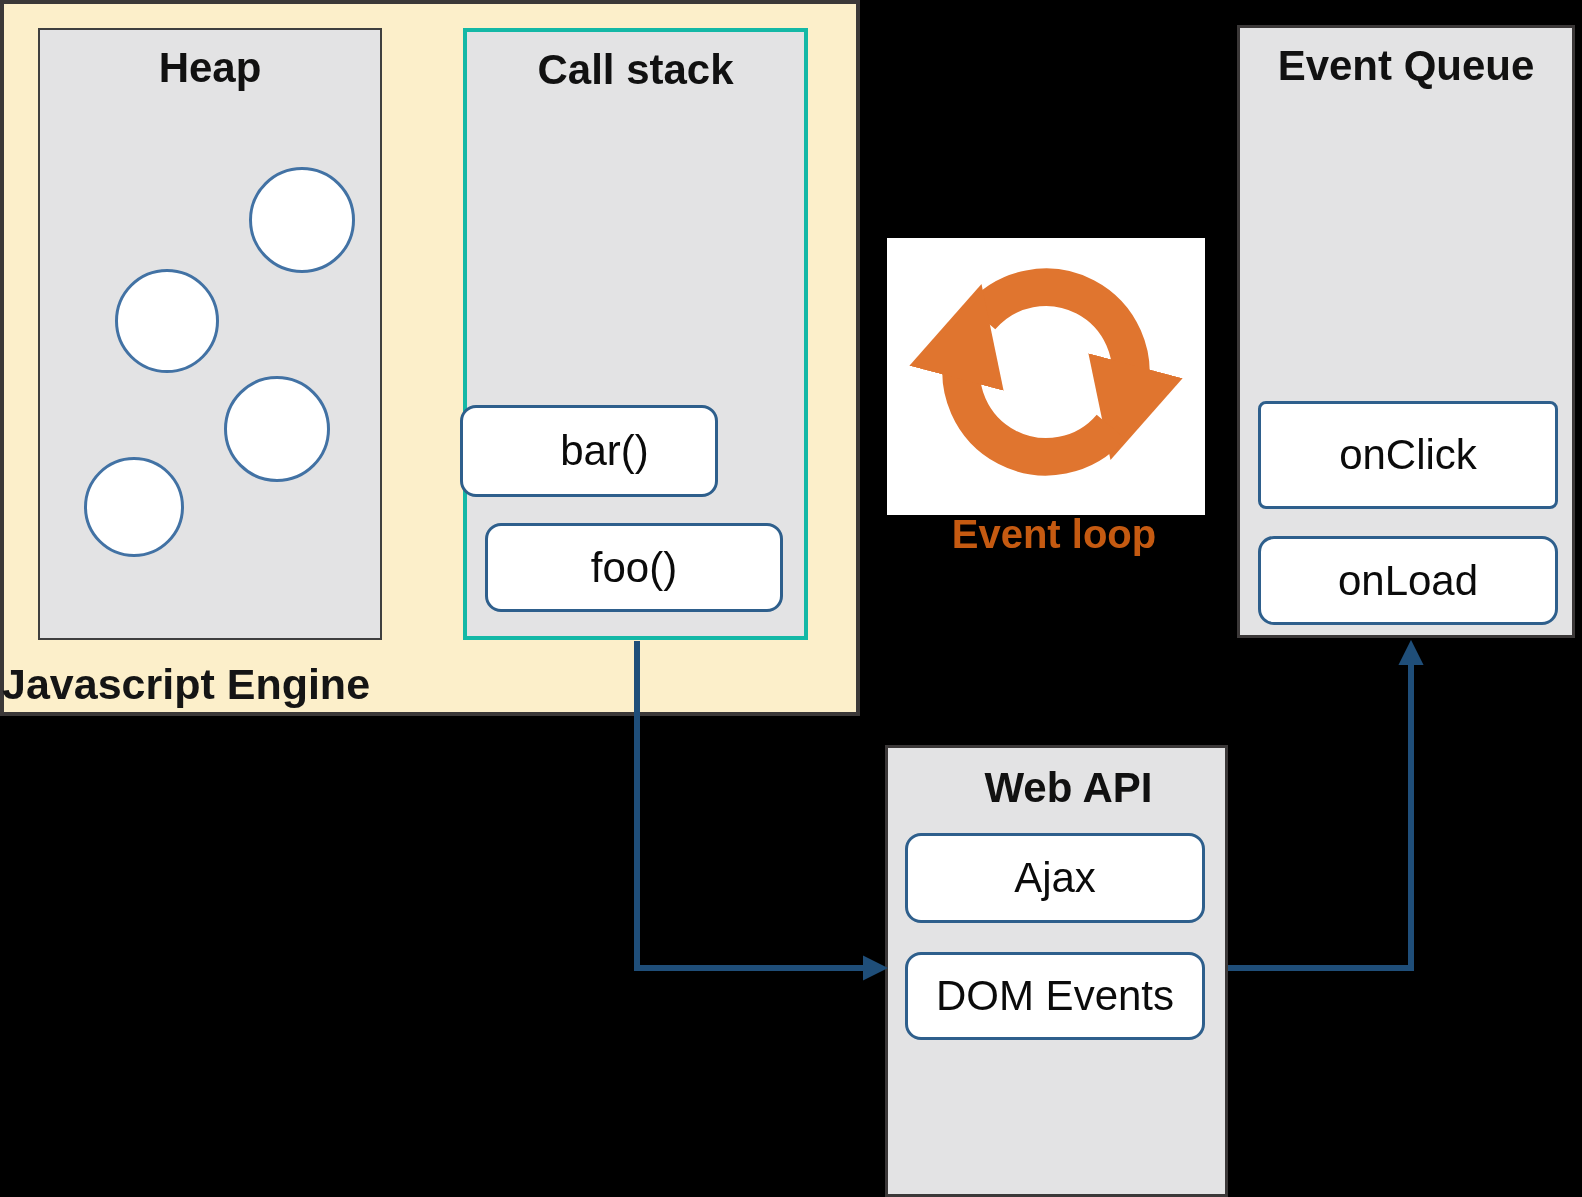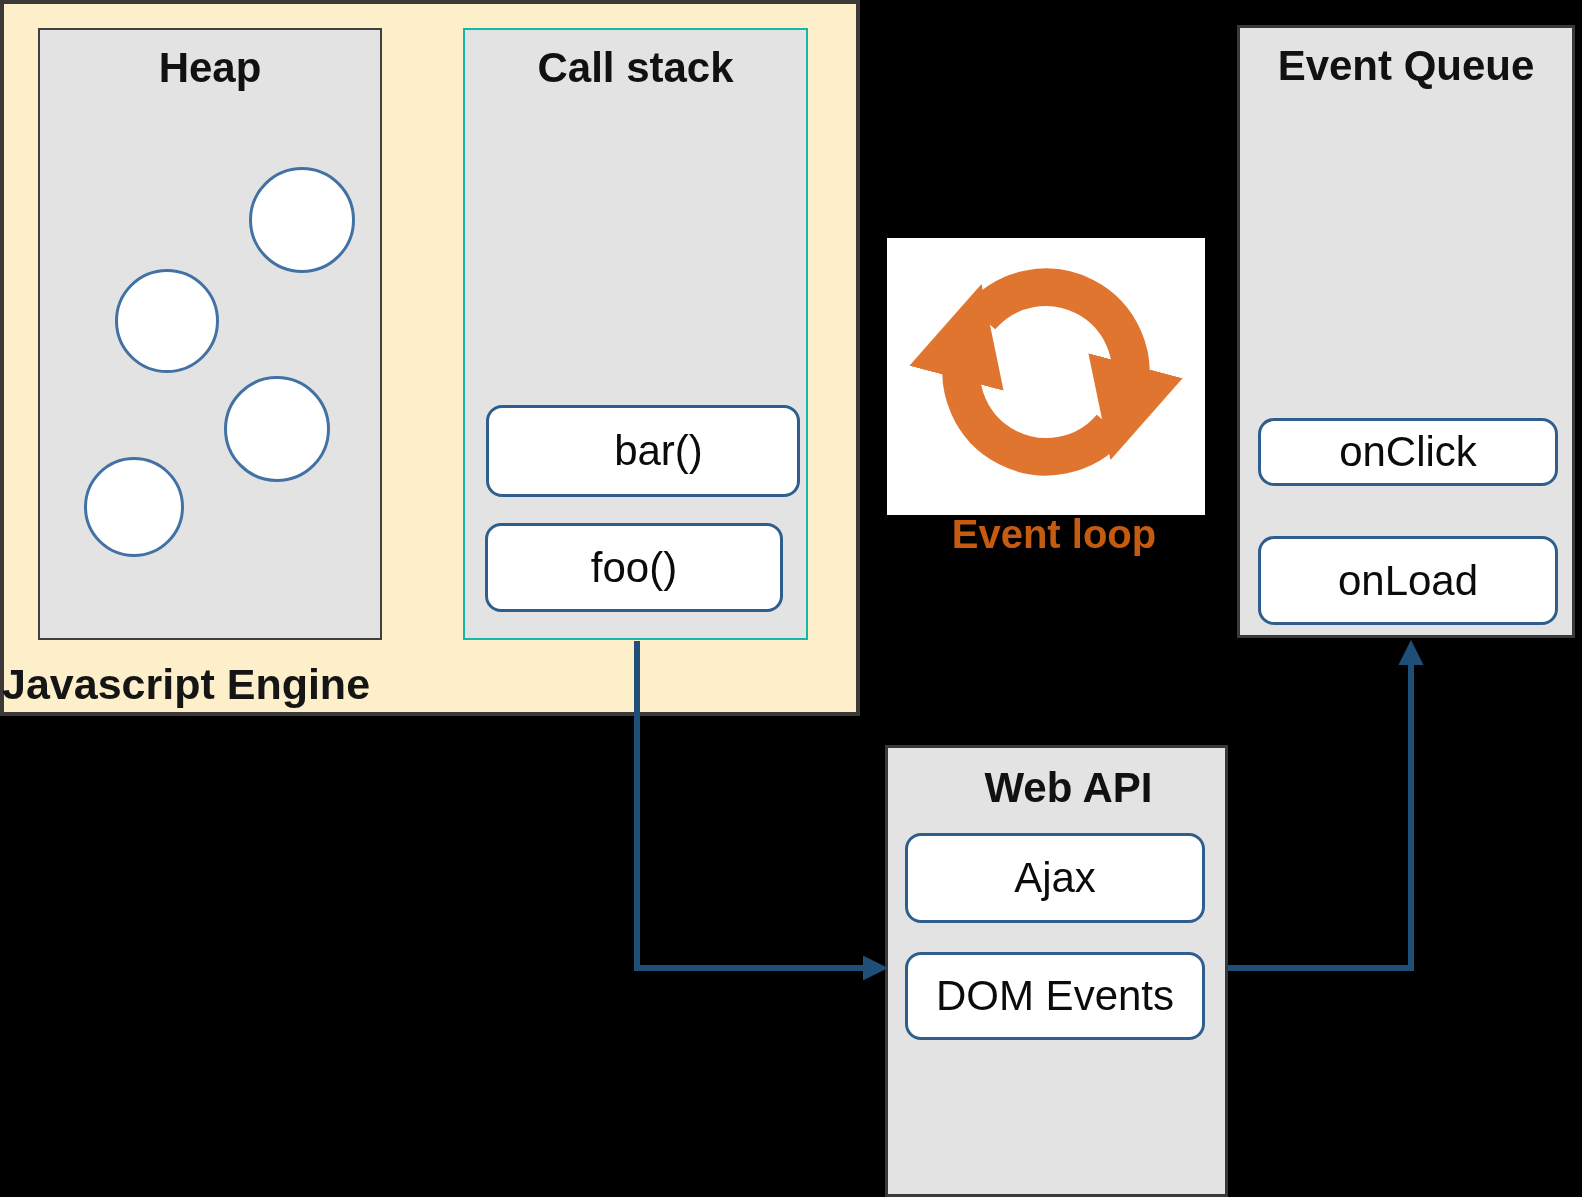--- a/index.html
+++ b/index.html
@@ -8,21 +8,21 @@
     font-family:"Liberation Sans", sans-serif;color:#111;
   }
   
   .engine{
     position:absolute;left:0;top:0;width:852px;height:708px;
     background:#FCEFCA;border:4px solid #3B3838;
   }
   
   .panel{position:absolute;background:#E3E3E4;box-sizing:border-box;}
   .heap{left:38px;top:28px;width:344px;height:612px;border:2px solid #3F3F3F;}
-  .callstack{left:463px;top:28px;width:345px;height:612px;border:2px solid #14b8a6;}
+  .callstack{left:463px;top:28px;width:345px;height:612px;border:4px solid #14b8a6;}
   .eq{left:1237px;top:25px;width:338px;height:613px;border:3px solid #3B3838;}
   .webapi{left:885px;top:745px;width:343px;height:452px;border:3px solid #3B3838;}
   .panel-title{
     position:absolute;left:0;right:0;top:14px;text-align:center;
     font-size:42px;font-weight:bold;color:#111;letter-spacing:0px;
   }
   .webapi .panel-title{top:16px;margin-left:24px;}
   
   .circle{
     position:absolute;background:#fff;border:3px solid #4272A4;border-radius:50%;
@@ -31,23 +31,23 @@
   .c1{left:209px;top:137px;width:106px;height:106px;} 
   .c2{left:75px;top:239px;width:104px;height:104px;}
   .c3{left:184px;top:346px;width:106px;height:106px;}
   .c4{left:44px;top:427px;width:100px;height:100px;}
   
   .pill{
     position:absolute;background:#fff;border:3px solid #2E5F8C;border-radius:16px;
     box-sizing:border-box;display:flex;align-items:center;justify-content:center;
     font-size:42px;color:#0b0b0b;
   }
-  .pill-bar{left:486px;top:405px;width:314px;height:92px;padding-left:31px;}
+  .pill-bar{left:460px;top:405px;width:258px;height:92px;padding-left:31px;}
   .pill-foo{left:485px;top:523px;width:298px;height:89px;}
-  .pill-onclick{left:1258px;top:418px;width:300px;height:68px;}
+  .pill-onclick{left:1258px;top:401px;width:300px;height:108px;border-radius:8px;}
   .pill-onload{left:1258px;top:524px;width:300px;height:89px;margin-top:12px;}
   .pill-ajax{left:905px;top:833px;width:300px;height:90px;}
   .pill-dom{left:905px;top:952px;width:300px;height:88px;}
   .pill-timer{left:905px;top:1070px;width:300px;height:88px;}
   
   .engine-label{
     position:absolute;left:2px;top:660px;width:856px;
     font-size:43px;font-weight:bold;color:#151515;
   }
   

